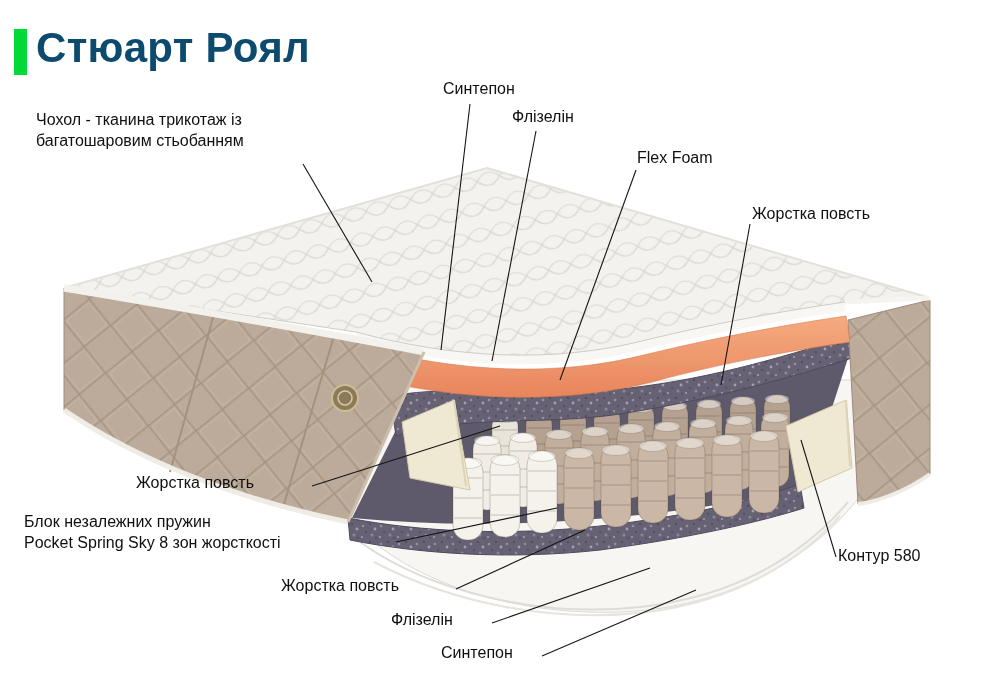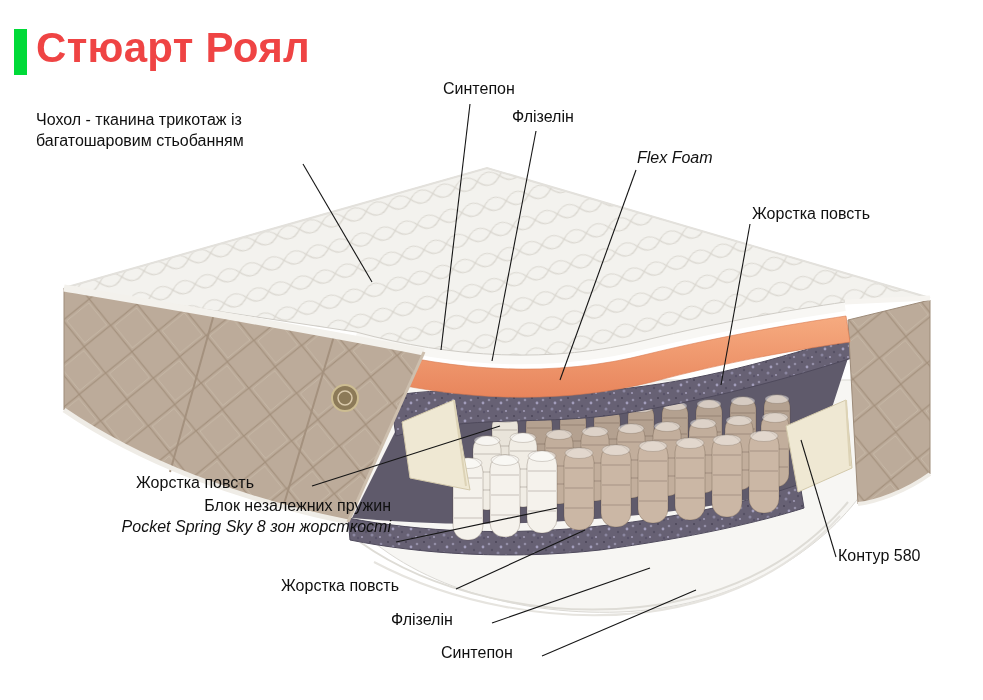--- a/index.html
+++ b/index.html
@@ -1,24 +1,24 @@
 <!DOCTYPE html>
 <html><head>
 <meta charset="utf-8">
 <style>
   *{box-sizing:border-box}
   html,body{margin:0;padding:0;background:#fff}
   body{font-family:"Liberation Sans","DejaVu Sans",sans-serif;color:#111}
   .stage{position:relative;width:983px;height:700px;background:#fff;overflow:hidden}
   .stage svg{position:absolute;left:0;top:0}
   .accent-bar{position:absolute;left:14px;top:29px;width:13px;height:46px;background:#00da38}
-  .page-title{position:absolute;left:36px;top:24px;font-size:42px;font-weight:bold;color:#ef4444;letter-spacing:.3px}
+  .page-title{position:absolute;left:36px;top:24px;font-size:42px;font-weight:bold;color:#0c4a6e;letter-spacing:.3px}
   .label{position:absolute;font-size:16px;line-height:1.3;color:#101010;white-space:nowrap}
   .label.wrap{white-space:normal}
-  .italic{font-style:italic}
+  .italic{}
 </style>
 </head>
 <body>
 
 <div class="stage">
 
   <svg width="983" height="700" viewBox="0 0 983 700">
     <defs>
       <pattern id="quiltTop" width="46" height="26" patternUnits="userSpaceOnUse" patternTransform="rotate(-15)">
         <rect width="46" height="26" fill="#f3f2ee"></rect>
@@ -159,21 +159,21 @@
 
   <div class="accent-bar"></div>
   <div class="page-title">Стюарт Роял</div>
 
   <div class="label wrap" style="left:36px;top:110px;width:312px;">Чохол - тканина трикотаж із багатошаровим стьобанням</div>
   <div class="label" style="left:443px;top:79px">Синтепон</div>
   <div class="label" style="left:512px;top:107px">Флізелін</div>
   <div class="label italic" style="left:637px;top:148px">Flex Foam</div>
   <div class="label" style="left:752px;top:204px">Жорстка повсть</div>
   <div class="label" style="left:136px;top:473px">Жорстка повсть</div>
-  <div class="label" style="left:24px;top:496px;width:367px;text-align:right">
+  <div class="label" style="left:24px;top:512px;width:367px;">
     <div>Блок незалежних пружин</div>
     <div class="italic">Pocket Spring Sky 8 зон жорсткості</div>
   </div>
   <div class="label" style="left:281px;top:576px">Жорстка повсть</div>
   <div class="label" style="left:391px;top:610px">Флізелін</div>
   <div class="label" style="left:441px;top:643px">Синтепон</div>
   <div class="label" style="left:838px;top:546px">Контур 580</div>
 </div>
 
 </body></html>

